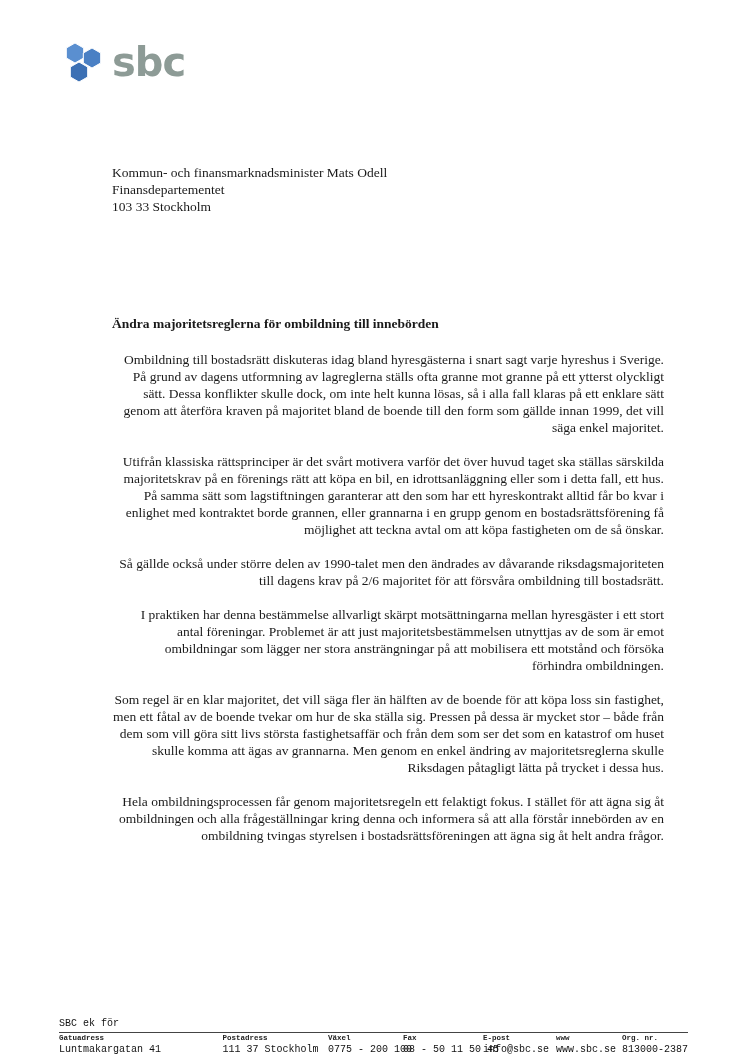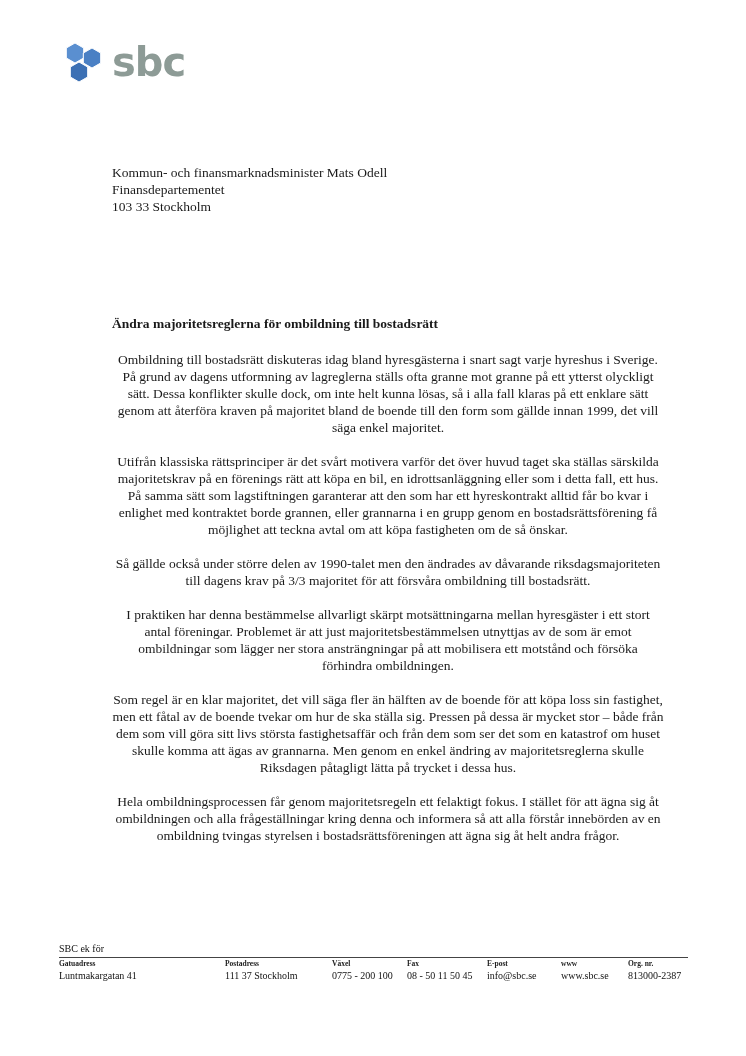--- a/index.html
+++ b/index.html
@@ -52,30 +52,30 @@
     line-height: 17px;
   }
   .letter h1 {
     font-size: 13.5px;
     line-height: 17px;
     font-weight: bold;
     margin: 0 0 19px 0;
   }
   .letter p {
     margin: 0 0 17px 0;
-    text-align: center;
+    text-align: right;
   }
 
   
   .footer {
     position: absolute;
     left: 59px;
-    top: 943px;
+    top: 1018px;
     width: 629px;
-    font-family: Liberation Serif, serif;
+    font-family: Liberation Mono, monospace;
   }
   .footer-company {
     font-size: 10px;
     margin-bottom: 3px;
     color: #111;
   }
   .footer-rule {
     border-top: 1px solid #444;
     margin-bottom: 1px;
   }
@@ -115,24 +115,24 @@
     <span class="logo-text">sbc</span>
   </div>
 
   <div class="recipient">
     <div>Kommun- och finansmarknadsminister Mats Odell</div>
     <div>Finansdepartementet</div>
     <div>103 33 Stockholm</div>
   </div>
 
   <div class="letter">
-    <h1>Ändra majoritetsreglerna för ombildning till bostadsrätt</h1>
+    <h1>Ändra majoritetsreglerna för ombildning till innebörden</h1>
     <p>Ombildning till bostadsrätt diskuteras idag bland hyresgästerna i snart sagt varje hyreshus i Sverige. På grund av dagens utformning av lagreglerna ställs ofta granne mot granne på ett ytterst olyckligt sätt. Dessa konflikter skulle dock, om inte helt kunna lösas, så i alla fall klaras på ett enklare sätt genom att återföra kraven på majoritet bland de boende till den form som gällde innan 1999, det vill säga enkel majoritet.</p>
     <p>Utifrån klassiska rättsprinciper är det svårt motivera varför det över huvud taget ska ställas särskilda majoritetskrav på en förenings rätt att köpa en bil, en idrottsanläggning eller som i detta fall, ett hus. På samma sätt som lagstiftningen garanterar att den som har ett hyreskontrakt alltid får bo kvar i enlighet med kontraktet borde grannen, eller grannarna i en grupp genom en bostadsrättsförening få möjlighet att teckna avtal om att köpa fastigheten om de så önskar.</p>
-    <p>Så gällde också under större delen av 1990-talet men den ändrades av dåvarande riksdagsmajoriteten till dagens krav på 3/3 majoritet för att försvåra ombildning till bostadsrätt.</p>
+    <p>Så gällde också under större delen av 1990-talet men den ändrades av dåvarande riksdagsmajoriteten till dagens krav på 2/6 majoritet för att försvåra ombildning till bostadsrätt.</p>
     <p>I praktiken har denna bestämmelse allvarligt skärpt motsättningarna mellan hyresgäster i ett stort antal föreningar. Problemet är att just majoritetsbestämmelsen utnyttjas av de som är emot ombildningar som lägger ner stora ansträngningar på att mobilisera ett motstånd och försöka förhindra ombildningen.</p>
     <p>Som regel är en klar majoritet, det vill säga fler än hälften av de boende för att köpa loss sin fastighet, men ett fåtal av de boende tvekar om hur de ska ställa sig. Pressen på dessa är mycket stor – både från dem som vill göra sitt livs största fastighetsaffär och från dem som ser det som en katastrof om huset skulle komma att ägas av grannarna. Men genom en enkel ändring av majoritetsreglerna skulle Riksdagen påtagligt lätta på trycket i dessa hus.</p>
     <p>Hela ombildningsprocessen får genom majoritetsregeln ett felaktigt fokus. I stället för att ägna sig åt ombildningen och alla frågeställningar kring denna och informera så att alla förstår innebörden av en ombildning tvingas styrelsen i bostadsrättsföreningen att ägna sig åt helt andra frågor.</p>
   </div>
 
   <div class="footer">
     <div class="footer-company">SBC ek för</div>
     <div class="footer-rule"></div>
     <div class="footer-cols">
       <div class="footer-col">

